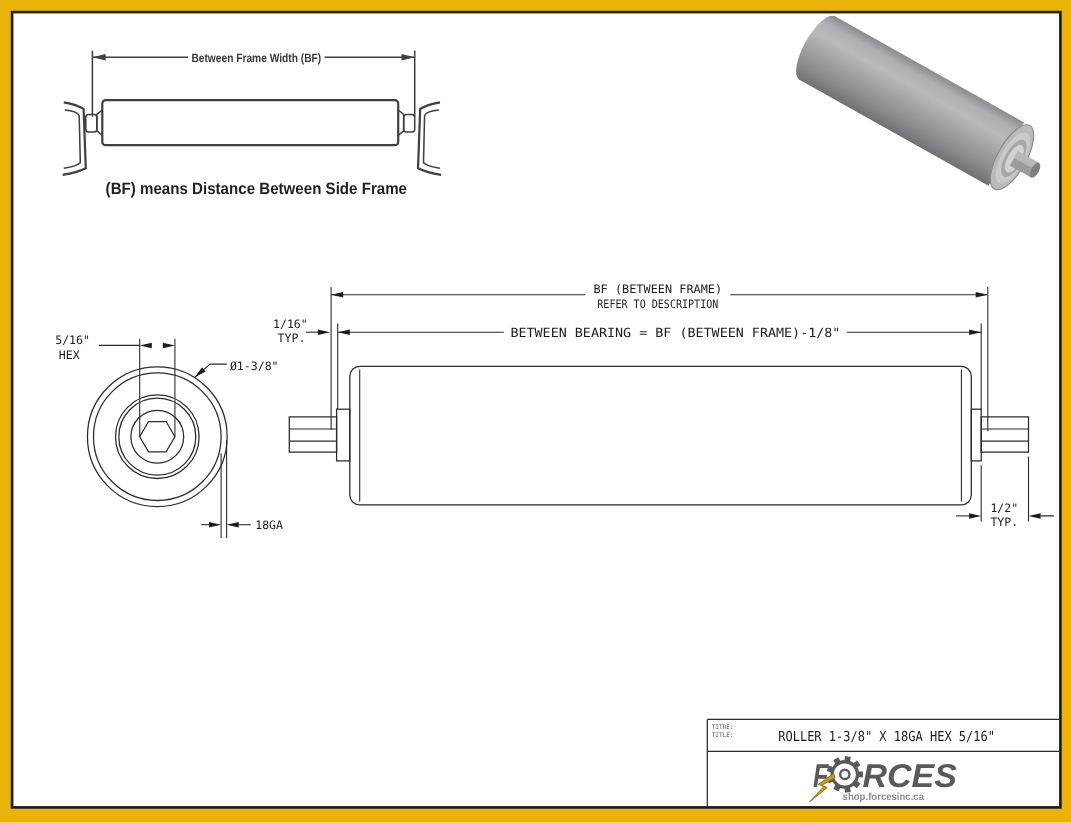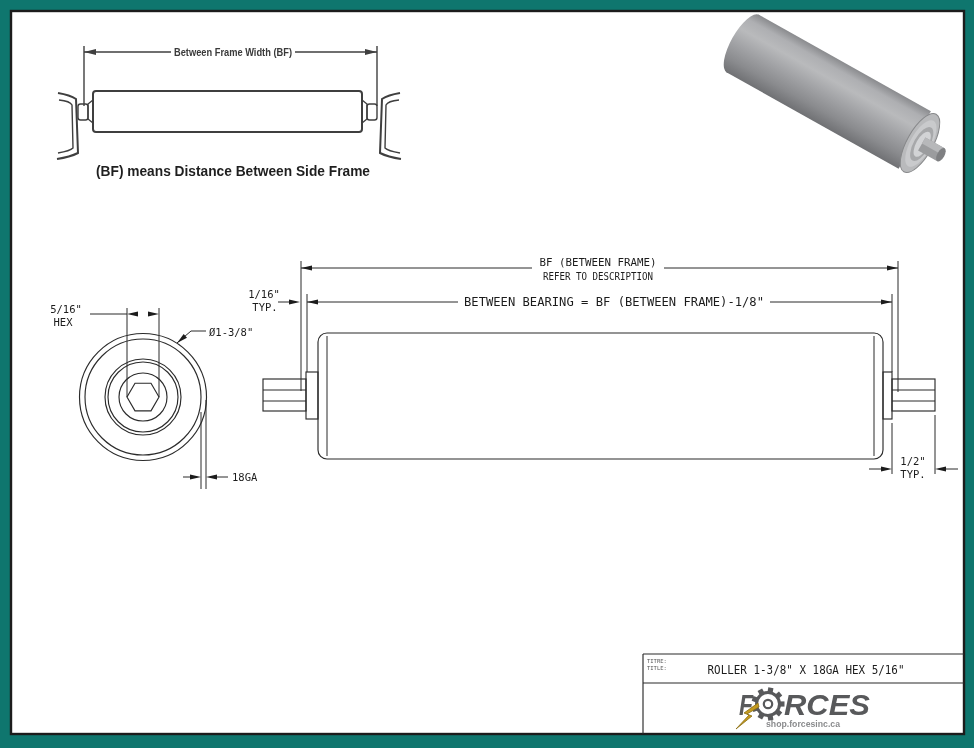--- a/index.html
+++ b/index.html
@@ -1,16 +1,16 @@
 <!DOCTYPE html>
 <html><head>
 <meta charset="utf-8">
 <style>
   html,body { margin:0; padding:0; background:#ffffff; }
-  .sheet { position:relative; width:974px; height:748px; background:#0f766e; overflow:hidden; }
+  .sheet { position:relative; width:974px; height:748px; background:#eab308; overflow:hidden; }
   svg { display:block; }
   .ln    { stroke:#2b2b2b; stroke-width:1.15; fill:none; }
   .lnthin{ stroke:#2b2b2b; stroke-width:1;    fill:none; }
   .soft  { stroke:#3f3f3f; stroke-width:2;    fill:none; }
   .softthin { stroke:#3f3f3f; stroke-width:1.4; fill:none; }
   .dim   { font-family:"DejaVu Sans Mono","Liberation Mono",monospace; font-size:10.5px; fill:#1c1c1c; }
   .dimlg { font-family:"DejaVu Sans Mono","Liberation Mono",monospace; font-size:11.5px; fill:#1c1c1c; }
   .arrow { fill:#1c1c1c; stroke:none; }
   .arrowsoft { fill:#3f3f3f; stroke:none; }
   .infodim   { font-family:"Liberation Sans","DejaVu Sans",sans-serif; font-weight:bold; font-size:11px; fill:#3a3a3a; }

